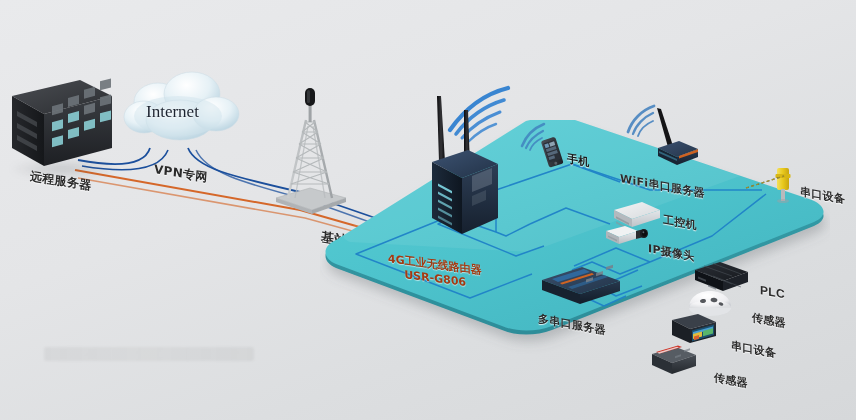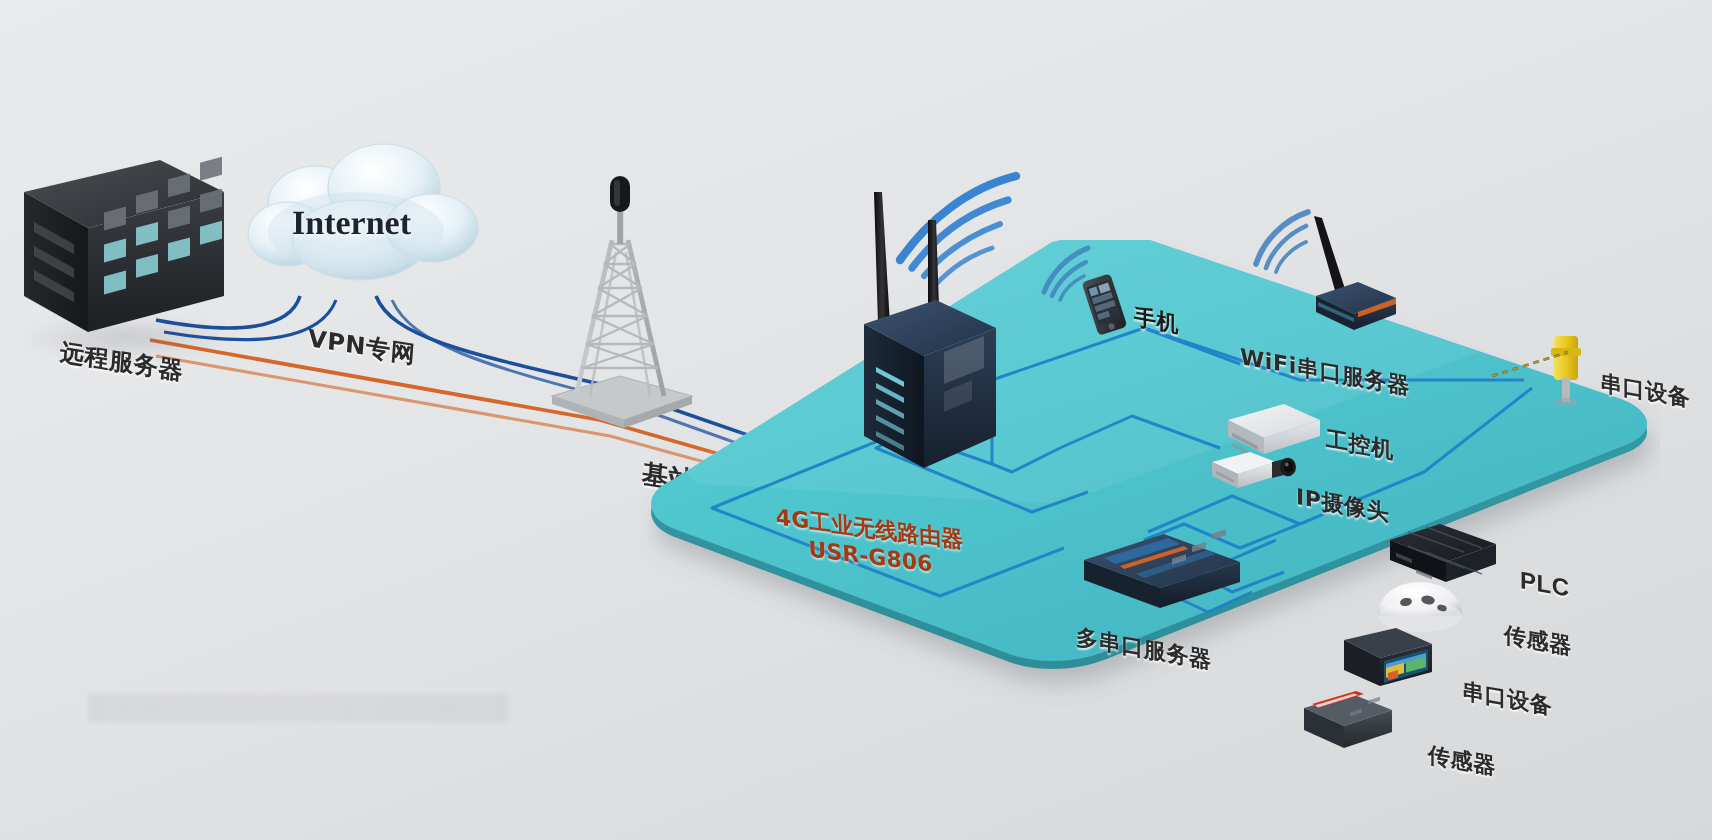--- a/index.html
+++ b/index.html
@@ -22,21 +22,21 @@
   .skew2{transform:skewY(10deg);transform-origin:left center;}
   .routerlbl{
     position:absolute;color:#a33a12;font-weight:700;
     font-family:"DejaVu Sans","Liberation Sans",sans-serif;
     text-align:center;line-height:1.25;
     text-shadow:0 1px 1px rgba(255,255,255,.6);
     transform:skewY(9deg) rotate(-2deg);transform-origin:center;
     pointer-events:none;
   }
   .inet-txt{
-    position:absolute;font-size:17px;color:#1d2430;font-weight:700;
+    position:absolute;font-size:17px;color:#1d2430;font-weight:400;
     font-family:"Liberation Serif","DejaVu Serif",serif;
     text-shadow:0 1px 2px rgba(255,255,255,.9);
   }
   .wmark{
     position:absolute;left:44px;top:347px;width:210px;height:14px;
     background:linear-gradient(90deg,rgba(150,150,150,.13),rgba(150,150,150,.10),rgba(150,150,150,.13));
     filter:blur(1.2px);border-radius:2px;
   }
   .shadow-blob{
     position:absolute;border-radius:50%;

